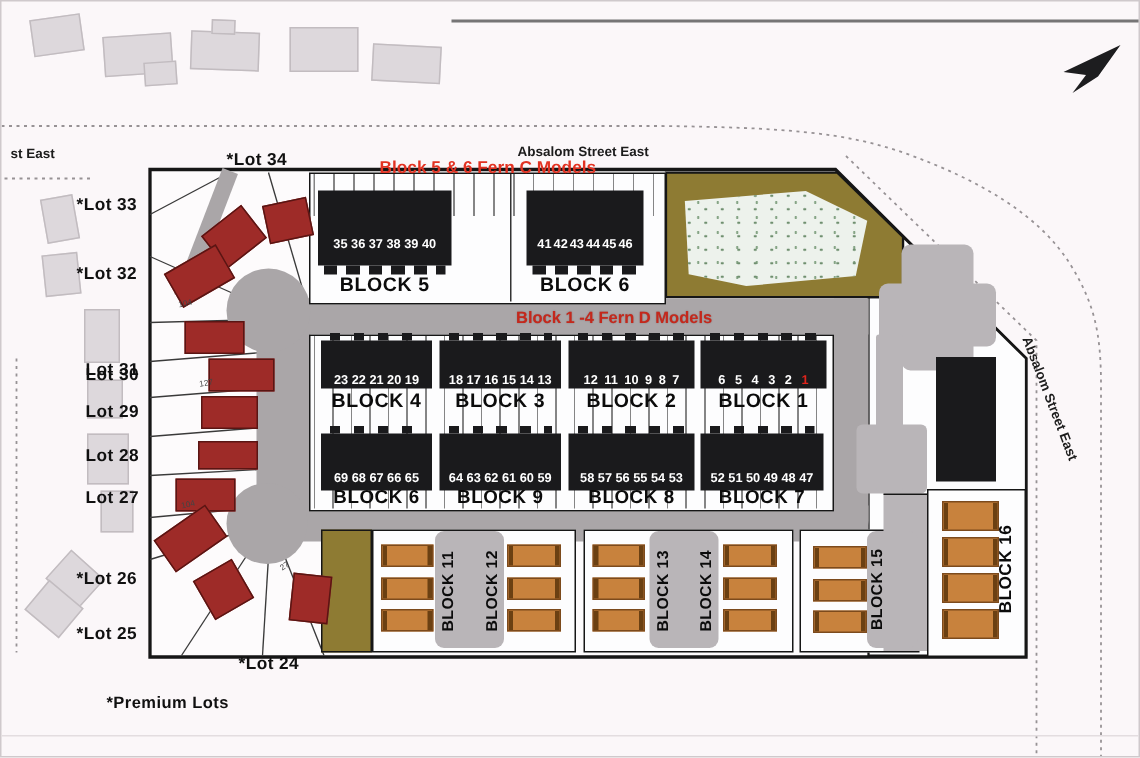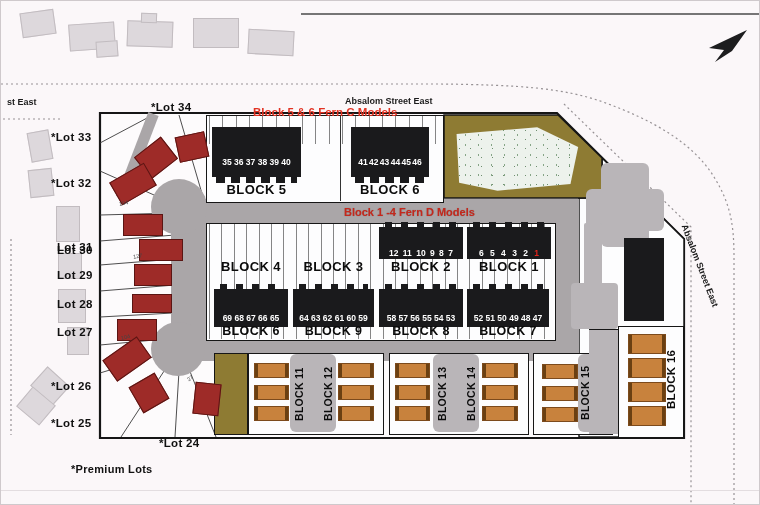--- a/index.html
+++ b/index.html
@@ -135,22 +135,30 @@
     <div class="teeth-b"></div>
   </div>
   <div class="abs blk-label" style="left:350px;top:181px;width:78px;">BLOCK 6</div>
 
   <div class="abs pond" style="left:453px;top:125px;width:128px;height:66px;"></div>
 
   <div class="abs parcel" style="left:205px;top:222px;width:350px;height:118px;">
     <div class="abs lines-v" style="left:2px;top:0;width:343px;height:115px;"></div>
   </div>
 
+  <div class="abs bld" style="left:213px;top:226px;width:74px;height:32px;">
+    <span class="units">23 22 21 20 19</span>
+    <div class="teeth-t"></div>
+  </div>
   <div class="abs blk-label" style="left:213px;top:258px;width:74px;">BLOCK 4</div>
 
+  <div class="abs bld" style="left:292px;top:226px;width:81px;height:32px;">
+    <span class="units">18 17 16 15 14 13</span>
+    <div class="teeth-t"></div>
+  </div>
   <div class="abs blk-label" style="left:292px;top:258px;width:81px;">BLOCK 3</div>
 
   <div class="abs bld" style="left:378px;top:226px;width:84px;height:32px;">
     <span class="units" style="word-spacing:2px;">12 11 10 9 8 7</span>
     <div class="teeth-t"></div>
   </div>
   <div class="abs blk-label" style="left:378px;top:258px;width:84px;">BLOCK 2</div>
 
   <div class="abs bld" style="left:466px;top:226px;width:84px;height:32px;">
     <span class="units" style="word-spacing:4px;">

